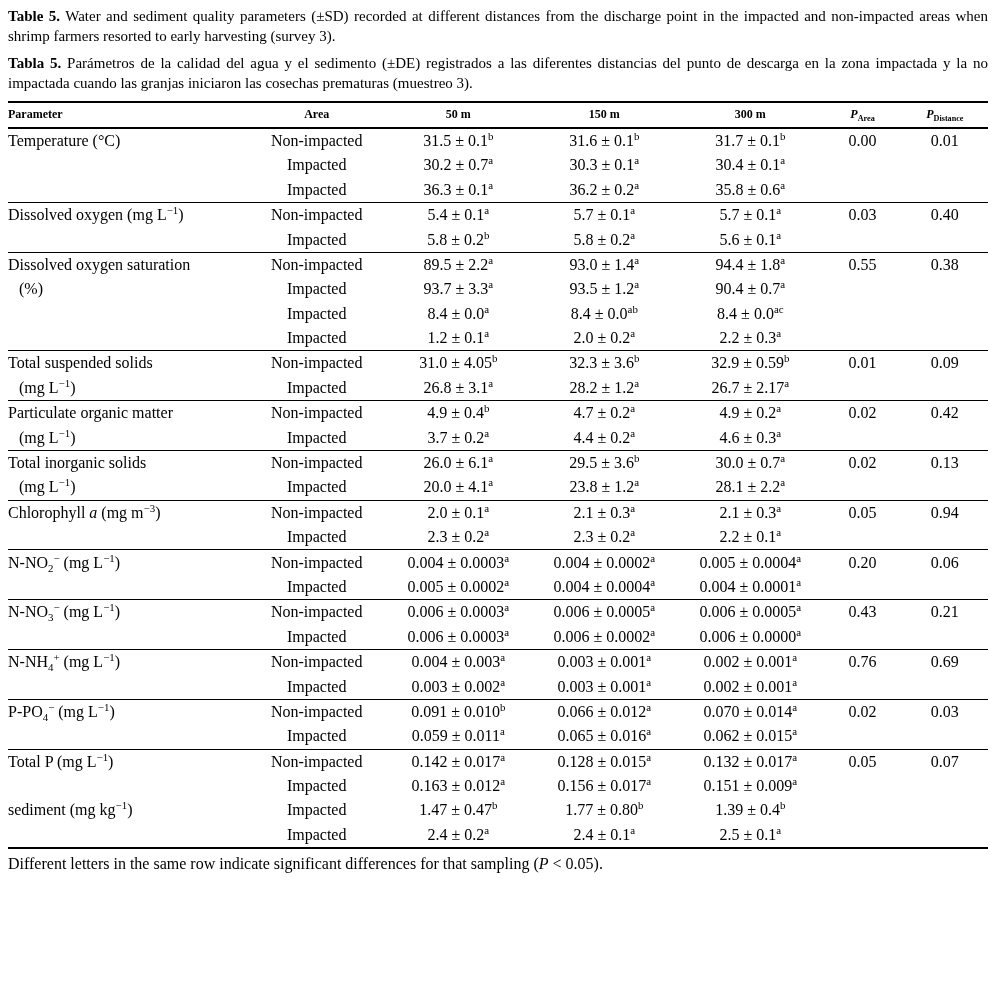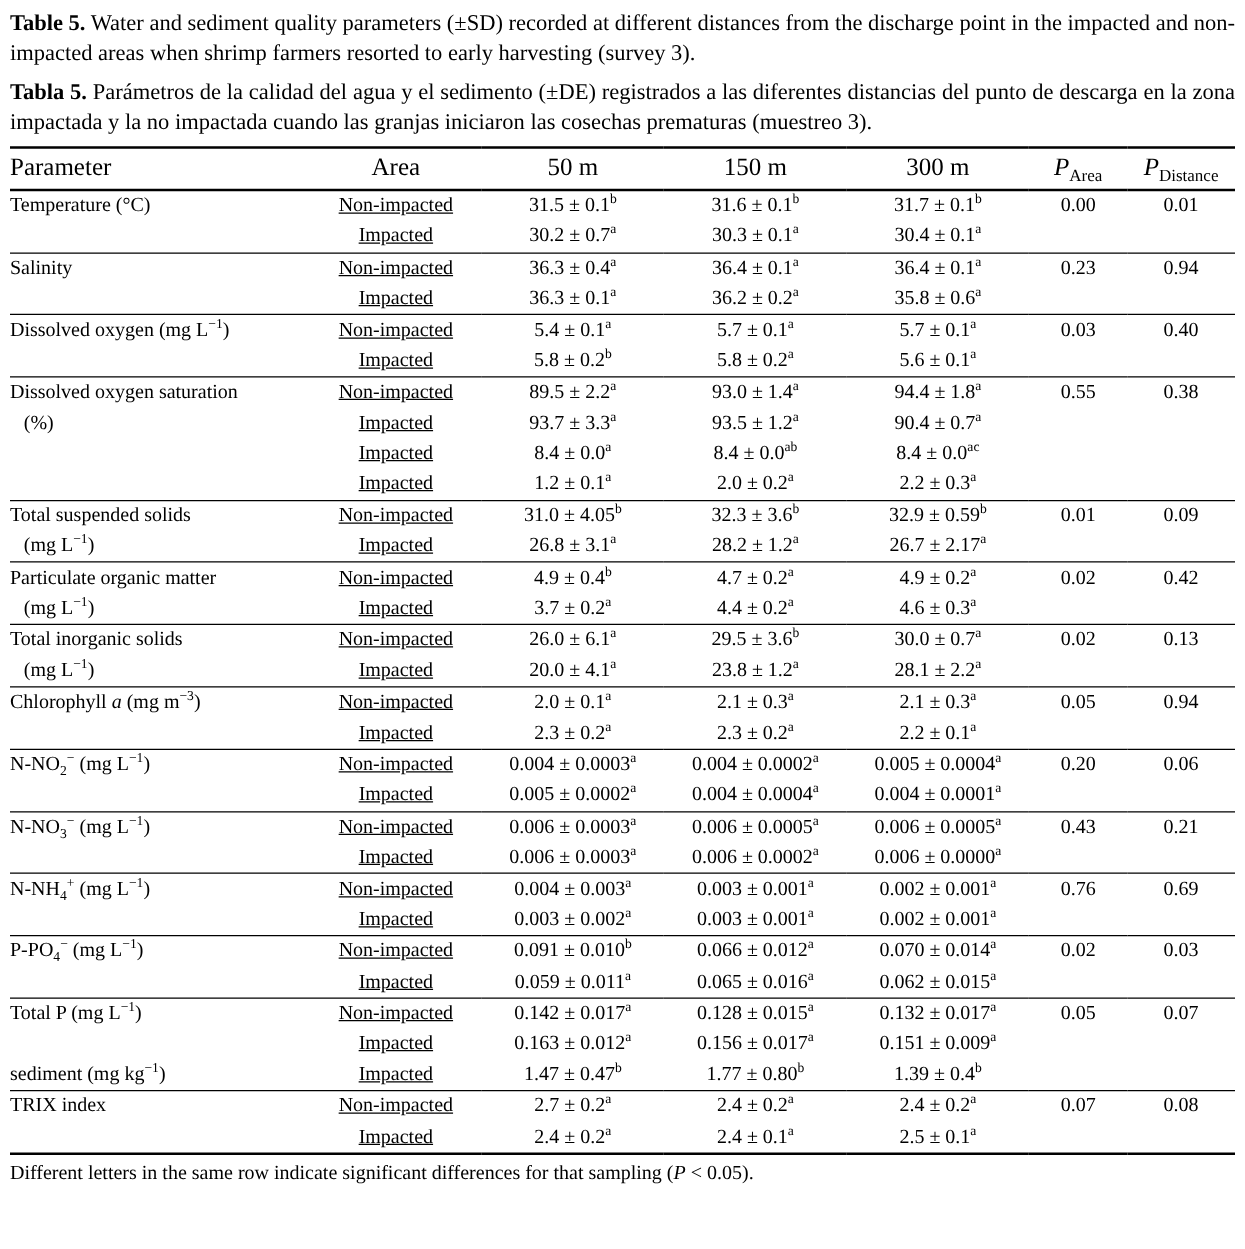--- a/index.html
+++ b/index.html
@@ -4,46 +4,46 @@
 <style>
   html, body { margin: 0; padding: 0; background: #ffffff; }
   body {
     width: 996px; height: 999px;
     font-family: "Liberation Serif", "DejaVu Serif", serif;
     color: #000; box-sizing: border-box;
     padding: 7px 8px 6px 8px;
     overflow: hidden;
   }
   .caption {
-    font-size: 18px; line-height: 1.33; text-align: justify;
+    font-size: 15px; line-height: 1.33; text-align: justify;
     margin: 0 0 7px 0;
   }
   .caption b { font-weight: bold; }
   table {
     width: 100%; border-collapse: collapse; table-layout: fixed;
     font-size: 16px; margin-top: 3px;
   }
   col.c-param { width: 24.5%; }
   col.c-area  { width: 14%; }
   col.c-d     { width: 14.9%; }
   col.c-pa    { width: 8%; }
   col.c-pd    { width: 8.8%; }
   thead th {
-    font-weight: normal; font-size: 20px;
+    font-weight: bold; font-size: 12px;
     border-top: 2px solid #000; border-bottom: 2px solid #000;
     padding: 4px 0 5px 0;
   }
   thead th.left { text-align: left; }
   thead th.mid  { text-align: center; }
   tbody td { padding: 0; height: 24.4px; vertical-align: middle; }
   tbody tr.group-start td { border-top: 1px solid #000; }
   tbody tr:last-child td { border-bottom: 2px solid #000; }
   td.param { text-align: left; white-space: nowrap; }
   td.param.indent { padding-left: 11px; }
-  td.area  { text-align: center; text-decoration: underline; }
+  td.area  { text-align: center; }
   td.val   { text-align: center; white-space: nowrap; }
   td.pv    { text-align: center; vertical-align: middle; }
   sup, .sup { font-size: 68%; vertical-align: super; line-height: 0; }
   sub, .sub { font-size: 68%; vertical-align: sub; line-height: 0; }
   .i { font-style: italic; }
   .footnote { font-size: 16px; margin-top: 6px; }
   .hsub { font-size: 68%; vertical-align: sub; line-height: 0; }
 </style>
 </head>
 <body>
@@ -85,29 +85,20 @@
       </tr>
       <tr>
         <td class="param"></td>
         <td class="area">Impacted</td>
         <td class="val"><span>30.2 ± 0.7</span><sup>a</sup></td>
         <td class="val"><span>30.3 ± 0.1</span><sup>a</sup></td>
         <td class="val"><span>30.4 ± 0.1</span><sup>a</sup></td>
         <td class="pv"></td>
         <td class="pv"></td>
       </tr>
-      <tr class="group-start">
-        <td class="param"><span>Salinity</span></td>
-        <td class="area">Non-impacted</td>
-        <td class="val"><span>36.3 ± 0.4</span><sup>a</sup></td>
-        <td class="val"><span>36.4 ± 0.1</span><sup>a</sup></td>
-        <td class="val"><span>36.4 ± 0.1</span><sup>a</sup></td>
-        <td class="pv">0.23</td>
-        <td class="pv">0.94</td>
-      </tr>
       <tr>
         <td class="param"></td>
         <td class="area">Impacted</td>
         <td class="val"><span>36.3 ± 0.1</span><sup>a</sup></td>
         <td class="val"><span>36.2 ± 0.2</span><sup>a</sup></td>
         <td class="val"><span>35.8 ± 0.6</span><sup>a</sup></td>
         <td class="pv"></td>
         <td class="pv"></td>
       </tr>
       <tr class="group-start">
@@ -328,29 +319,20 @@
       </tr>
       <tr>
         <td class="param"><span>sediment (mg kg</span><span class="sup">−1</span><span>)</span></td>
         <td class="area">Impacted</td>
         <td class="val"><span>1.47 ± 0.47</span><sup>b</sup></td>
         <td class="val"><span>1.77 ± 0.80</span><sup>b</sup></td>
         <td class="val"><span>1.39 ± 0.4</span><sup>b</sup></td>
         <td class="pv"></td>
         <td class="pv"></td>
       </tr>
-      <tr class="group-start">
-        <td class="param"><span>TRIX index</span></td>
-        <td class="area">Non-impacted</td>
-        <td class="val"><span>2.7 ± 0.2</span><sup>a</sup></td>
-        <td class="val"><span>2.4 ± 0.2</span><sup>a</sup></td>
-        <td class="val"><span>2.4 ± 0.2</span><sup>a</sup></td>
-        <td class="pv">0.07</td>
-        <td class="pv">0.08</td>
-      </tr>
       <tr>
         <td class="param"></td>
         <td class="area">Impacted</td>
         <td class="val"><span>2.4 ± 0.2</span><sup>a</sup></td>
         <td class="val"><span>2.4 ± 0.1</span><sup>a</sup></td>
         <td class="val"><span>2.5 ± 0.1</span><sup>a</sup></td>
         <td class="pv"></td>
         <td class="pv"></td>
       </tr>
     </tbody>

